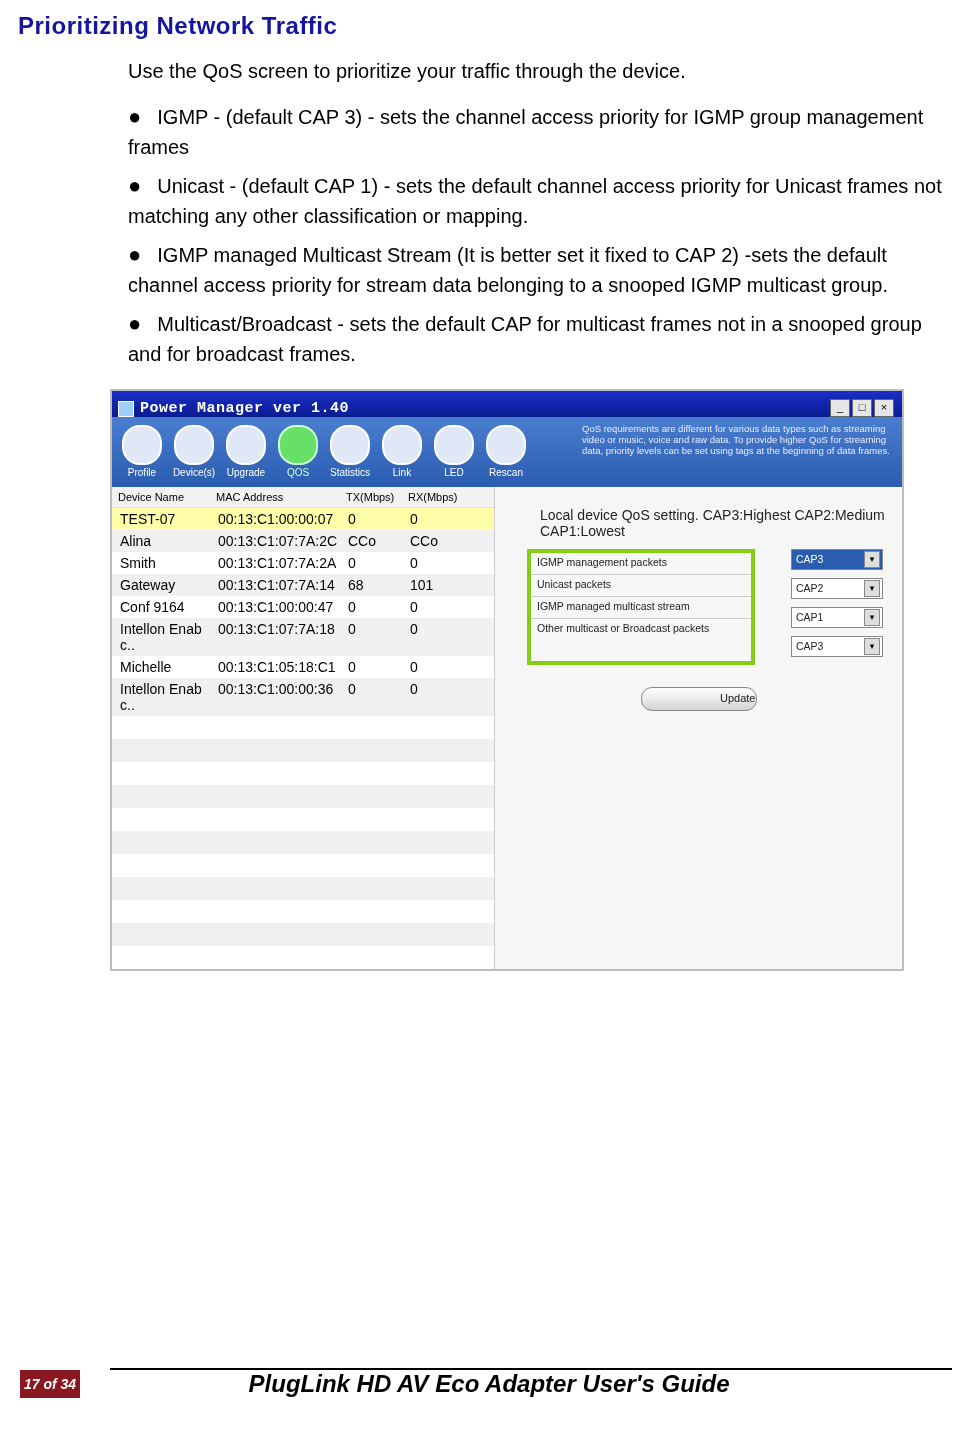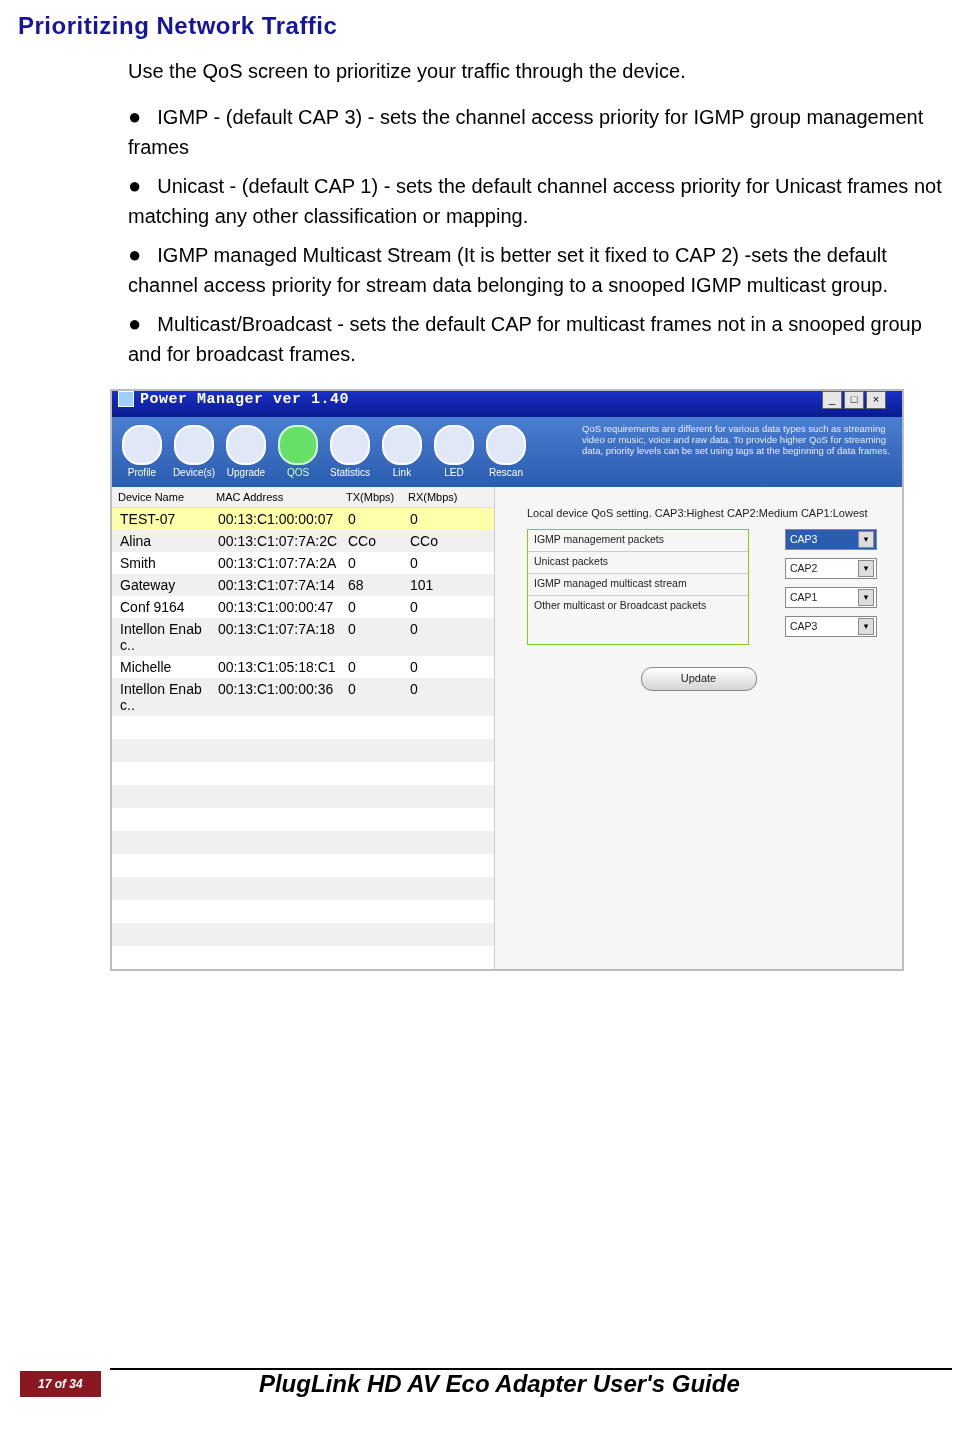--- a/index.html
+++ b/index.html
@@ -3,21 +3,21 @@
 <meta charset="utf-8">
 <style>
 body{margin:0;font-family:Arial,Helvetica,sans-serif;background:#fff;width:968px;height:1432px;position:relative;box-sizing:border-box}
 .page{padding:0 18px 0 18px}
 .section-title{color:#1515a0;font-weight:bold;font-size:24px;margin:12px 0 20px 0;letter-spacing:.5px}
 .intro{margin:0 0 18px 110px;font-size:20px;color:#000}
 .bullets{margin:0 0 20px 110px;font-size:20px;color:#000;line-height:1.45}
 .bullets p{margin:8px 0 4px 0}
 .bullets .dot{font-size:22px;margin:0 16px 0 0}
 .screenshot{margin:10px 0 0 92px;width:790px;border:2px solid #bdbdbd;position:relative;background:#c9c9c9}
-.titlebar{background:linear-gradient(#1a2fc8,#0a1c90);height:26px;display:flex;align-items:flex-start;padding:0 16px 0 6px}
+.titlebar{background:linear-gradient(#1a2fc8,#0a1c90);height:26px;display:flex;align-items:flex-end;padding:0 8px 0 6px}
 .tb-icon{width:14px;height:14px;background:#9fcfff;border:1px solid #fff;margin-right:6px}
 .tb-text{color:#fff;font-family:"Courier New",monospace;font-weight:bold;font-size:15px;flex:1;letter-spacing:.5px}
 .tb-btns{display:flex;gap:2px}
 .tb-btn{width:18px;height:16px;background:#e6e6e6;border:1px solid #666;font-size:11px;line-height:14px;text-align:center;color:#000;font-family:Arial}
 .toolbar{background:linear-gradient(#4a7ed0,#2a5cb0);height:70px;display:flex;align-items:center;padding-left:6px;position:relative}
 .tool{width:48px;text-align:center;margin-right:4px}
 .tool .ic{width:36px;height:36px;margin:0 auto 2px;border-radius:18px;background:#e0e8f8;border:2px solid #fff;position:relative}
 .tool.active .ic{background:#66e066;border-color:#d0ffd0}
 .tool .lbl{color:#fff;font-size:10px}
 .tool.active .lbl{color:#cfffcf}
@@ -25,35 +25,35 @@
 .content{display:flex;background:#f6f6f6}
 .left-pane{width:382px;border-right:1px solid #ccc;background:#fff}
 .dev-head{display:flex;font-size:11px;padding:4px 6px;border-bottom:1px solid #e0e0e0;background:#f2f2f2}
 .dev-head .c1{width:98px}.dev-head .c2{width:130px}.dev-head .c3{width:62px}.dev-head .c4{width:62px}
 .dev-row{display:flex;font-size:14px;padding:3px 8px}
 .dev-row .c1{width:98px}.dev-row .c2{width:130px}.dev-row .c3{width:62px}.dev-row .c4{width:62px}
 .dev-row.sel{background:#ffffaa}
 .dev-row.stripe{background:#f0f0f0}
 .blank-rows .dev-row{height:17px}
 .right-pane{flex:1;padding:14px 12px;font-size:11px;color:#222}
-.local-label{margin:6px 0 10px 20px;font-size:11px}
+.local-label{margin:6px 0 10px 33px;font-size:14px}
 .qos-grid{display:flex;margin-left:20px}
-.qos-labels{border:1px solid #84cc16;width:220px}
+.qos-labels{border:4px solid #84cc16;width:220px}
 .qos-labels div{border-bottom:1px solid #ccc;padding:3px 6px;font-size:10.5px;height:15px}
 .qos-labels div:last-child{border-bottom:none}
 .qos-selects{margin-left:36px;width:92px}
 .sel-box{border:1px solid #888;height:19px;margin-bottom:8px;display:flex;align-items:center;padding-left:4px;font-size:10.5px;position:relative;background:#fff}
 .sel-box.hl{background:#2a5cb0;color:#fff}
 .sel-box::after{content:'▾';position:absolute;right:2px;top:1px;width:14px;height:15px;background:#ddd;border:1px solid #888;font-size:9px;text-align:center;line-height:15px;color:#000}
-.update-btn{margin:22px auto 0;display:block;width:114px;height:22px;border:1px solid #888;border-radius:11px;background:linear-gradient(#fff,#d4d4d4);font-size:11px;text-align:center;line-height:20px}
+.update-btn{margin:22px auto 0;display:block;width:114px;height:22px;border:1px solid #888;border-radius:11px;background:linear-gradient(#fff,#d4d4d4);font-size:11px;text-align:right;line-height:20px}
 .pane-filler{height:190px}
 .footer{position:absolute;left:0;right:0;bottom:20px;height:44px}
 .footer .rule{border-top:2px solid #000;margin:0 16px 0 110px}
 .footer .bar{display:flex;align-items:center}
-.footer .pg{background:#8a1820;color:#fff;font-size:12px;font-style:italic;font-weight:bold;padding:6px 18px;margin-left:20px}
+.footer .pg{background:#8a1820;color:#fff;font-size:14px;font-style:italic;font-weight:bold;padding:6px 4px;margin-left:20px}
 .footer .guide{flex:1;text-align:center;font-style:italic;font-weight:bold;font-size:24px;color:#000;padding-right:70px}
 </style>
 </head>
 <body>
 
 <div class="page">
   <h2 class="section-title">Prioritizing Network Traffic</h2>
   <p class="intro">Use the QoS screen to prioritize your traffic through the device.</p>
   <div class="bullets">
     <p><span class="dot">●</span><span>IGMP - (default CAP 3) - sets the channel access priority for IGMP group management frames</span></p>

